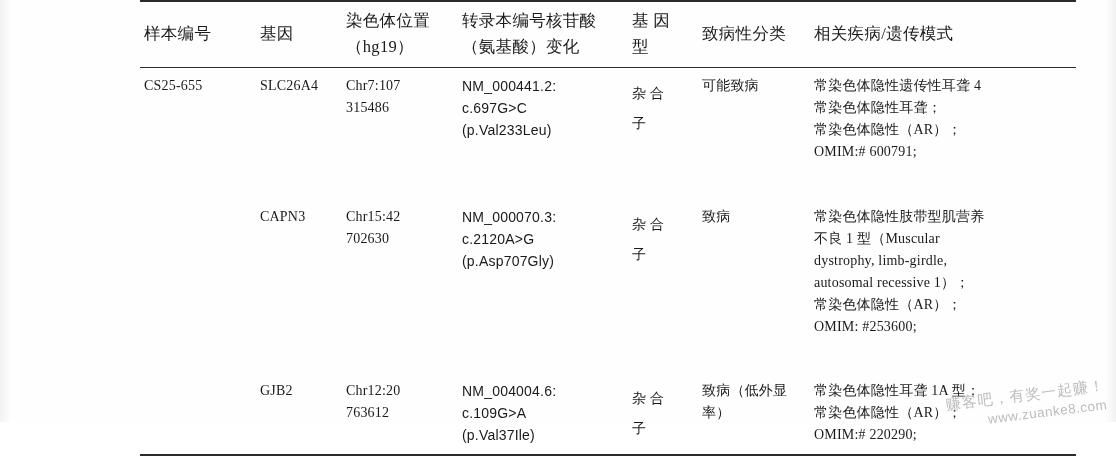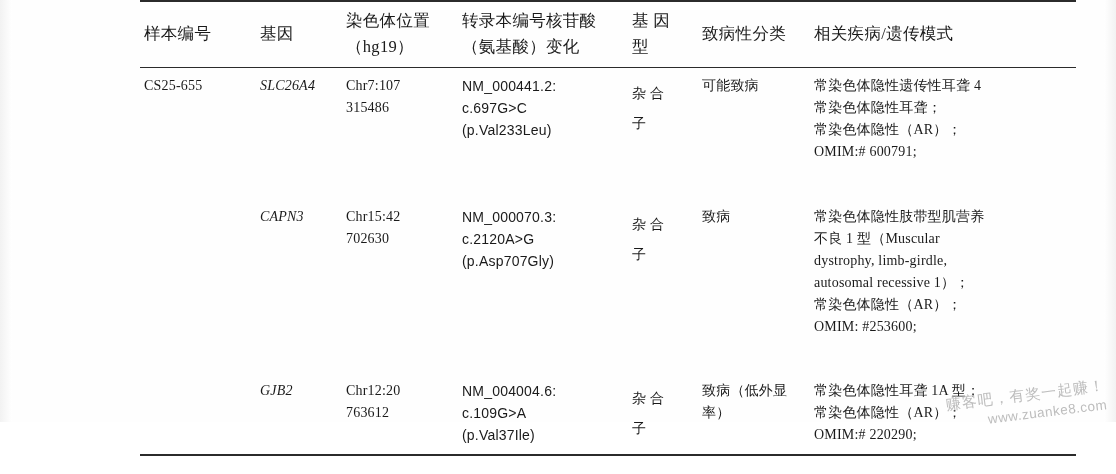--- a/index.html
+++ b/index.html
@@ -57,21 +57,20 @@
   }
   .c-sample   { width: 104px; }
   .c-gene     { width: 74px; }
   .c-chr      { width: 104px; }
   .c-transcript { width: 158px; margin-left: 8px; }
   .c-genotype { width: 58px; }
   .c-patho    { width: 100px; margin-left: 36px; }
   .c-disease  { width: 254px; }
 
   .gene-name {
-    font-style: italic;
     font-family: "Liberation Serif", serif;
   }
   .mono-ish {
     font-family: Liberation Sans, sans-serif;
   }
   .lines span { display: block; }
   .genotype-cell span { display: block; margin-top: 8px; }
   .spacer-row td { padding: 0; height: 14px; border: none; }
 
   .watermark {

